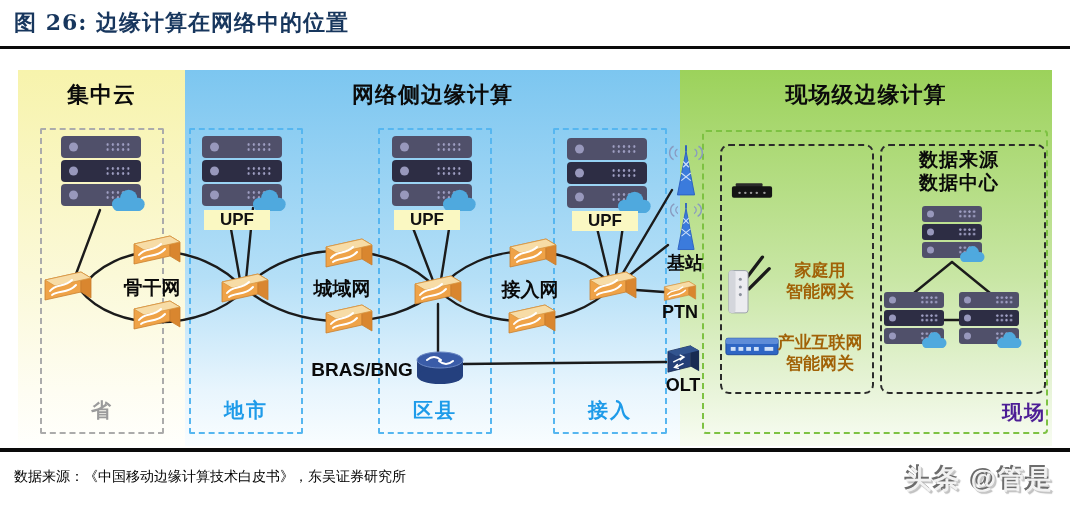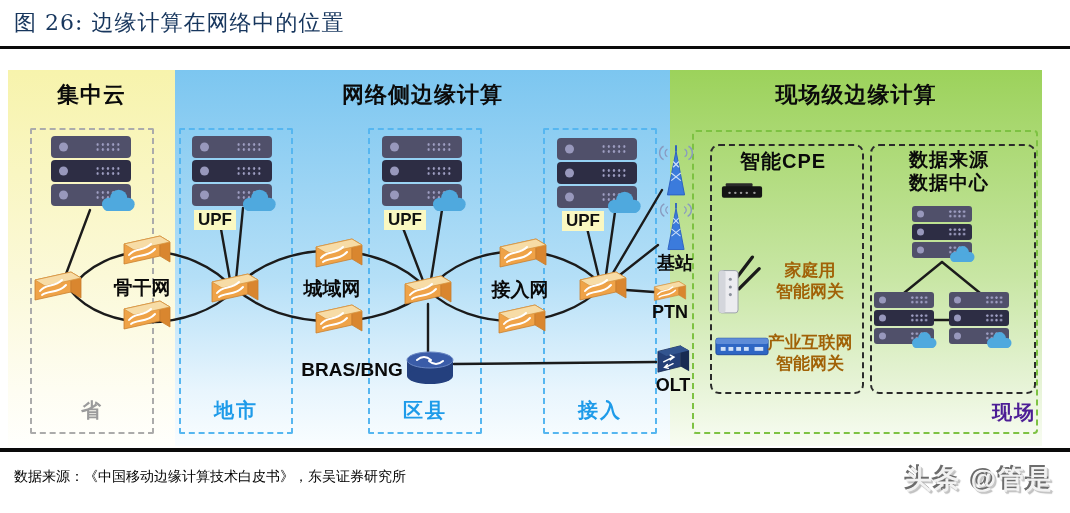--- a/index.html
+++ b/index.html
@@ -1,24 +1,24 @@
 <!DOCTYPE html>
 <html><head>
 <meta charset="utf-8">
 <style>
   html,body{margin:0;padding:0}
   body{width:1070px;height:513px;position:relative;background:#fff;
        font-family:"Liberation Sans",sans-serif;overflow:hidden;color:#0d0d0d}
 
   .fig-title{position:absolute;left:14px;top:8px;font-family:"DejaVu Serif",serif;
-             font-weight:normal;font-size:22px;color:#17365D;letter-spacing:1px}
+             font-weight:bold;font-size:22px;color:#17365D;letter-spacing:1px}
   .rule-top{position:absolute;left:0;top:46px;width:1070px;height:3px;background:#0a0a0a}
   .rule-bottom{position:absolute;left:0;top:448px;width:1070px;height:4px;background:#0a0a0a}
 
-  .diagram{position:absolute;left:8px;top:70px;width:1034px;height:376px}
+  .diagram{position:absolute;left:18px;top:70px;width:1034px;height:376px}
   .zone{position:absolute;top:0;height:100%}
   .zone-yellow{left:0;width:167px;background:linear-gradient(#F7F3AC,#FBF9D8 55%,#FEFDF2 85%,#FFFFFC)}
   .zone-blue{left:167px;width:495px;background:linear-gradient(#7CC6F0,#B4DFF7 55%,#E8F5FD 85%,#F9FDFF)}
   .zone-green{left:662px;width:372px;background:linear-gradient(#9CD25B,#C8E6A4 55%,#E8F4D9 85%,#F8FCF2)}
   .zone-title{position:absolute;top:10px;left:0;width:100%;text-align:center;
               font-weight:bold;font-size:22px;color:#0b0b0b;letter-spacing:1px}
 
   .colbox{position:absolute;top:58px;height:302px;border:2px dashed #56B6F0;border-radius:2px}
   .colbox-gray{left:22px;width:120px;border-color:#ABABAB}
   .colbox-b1{left:171px;width:110px}
@@ -54,21 +54,21 @@
   .stack-sm .unit::before{width:7px;height:7px;left:5px}
   .stack-sm .unit::after{width:18px;right:6px;background-size:4.6px 4.4px;height:9px}
   .stack-sm .cloud{width:30px;right:-5px;bottom:-5px}
 
   .router{position:absolute;width:52px;height:44px}
   .router-sm{width:36px;height:30px}
   .dev{position:absolute}
 
   .netlabel{position:absolute;font-weight:bold;font-size:19px;color:#0a0a0a;text-align:center}
   .upf{position:absolute;background:#FAF8C2;font-weight:bold;font-size:17px;
-       padding:0 4px;color:#111;line-height:20px}
+       padding:0 16px;color:#111;line-height:20px}
   .lbl-sm{font-size:18px}
   .two-line{position:absolute;font-weight:bold;font-size:17px;line-height:21px;
             text-align:center;color:#a16207}
   .boxtitle{position:absolute;font-weight:bold;font-size:20px;color:#0a0a0a;text-align:center;letter-spacing:1px}
   .boxtitle-2l{font-size:19px;line-height:23px}
 
   .footer-src{position:absolute;left:14px;top:468px;font-family:"DejaVu Serif",serif;
               font-size:14px;color:#000}
   .watermark{position:absolute;right:16px;top:462px;font-size:26px;font-weight:bold;
              color:#f2f2f2;letter-spacing:2px;
@@ -294,21 +294,20 @@
   <svg class="dev" style="left:647px;top:132px;width:42px;height:52px">
       <use href="#sym-tower"></use>
     </svg>
   <svg class="dev" style="left:396px;top:278px;width:52px;height:38px">
       <use href="#sym-bras"></use>
     </svg>
   <svg class="dev" style="left:646px;top:271px;width:40px;height:34px">
       <use href="#sym-olt"></use>
     </svg>
 
-  <div class="boxtitle" style="left:700px;top:78px;width:150px">智能CPE</div>
   <svg class="dev" style="left:712px;top:110px;width:44px;height:20px">
       <use href="#sym-ent-cpe"></use>
     </svg>
   <svg class="dev" style="left:706px;top:184px;width:50px;height:62px">
       <use href="#sym-home-gw"></use>
     </svg>
   <div class="two-line" style="left:758px;top:190px;width:88px">
     <div>家庭用</div>
     <div>智能网关</div>
   </div>

